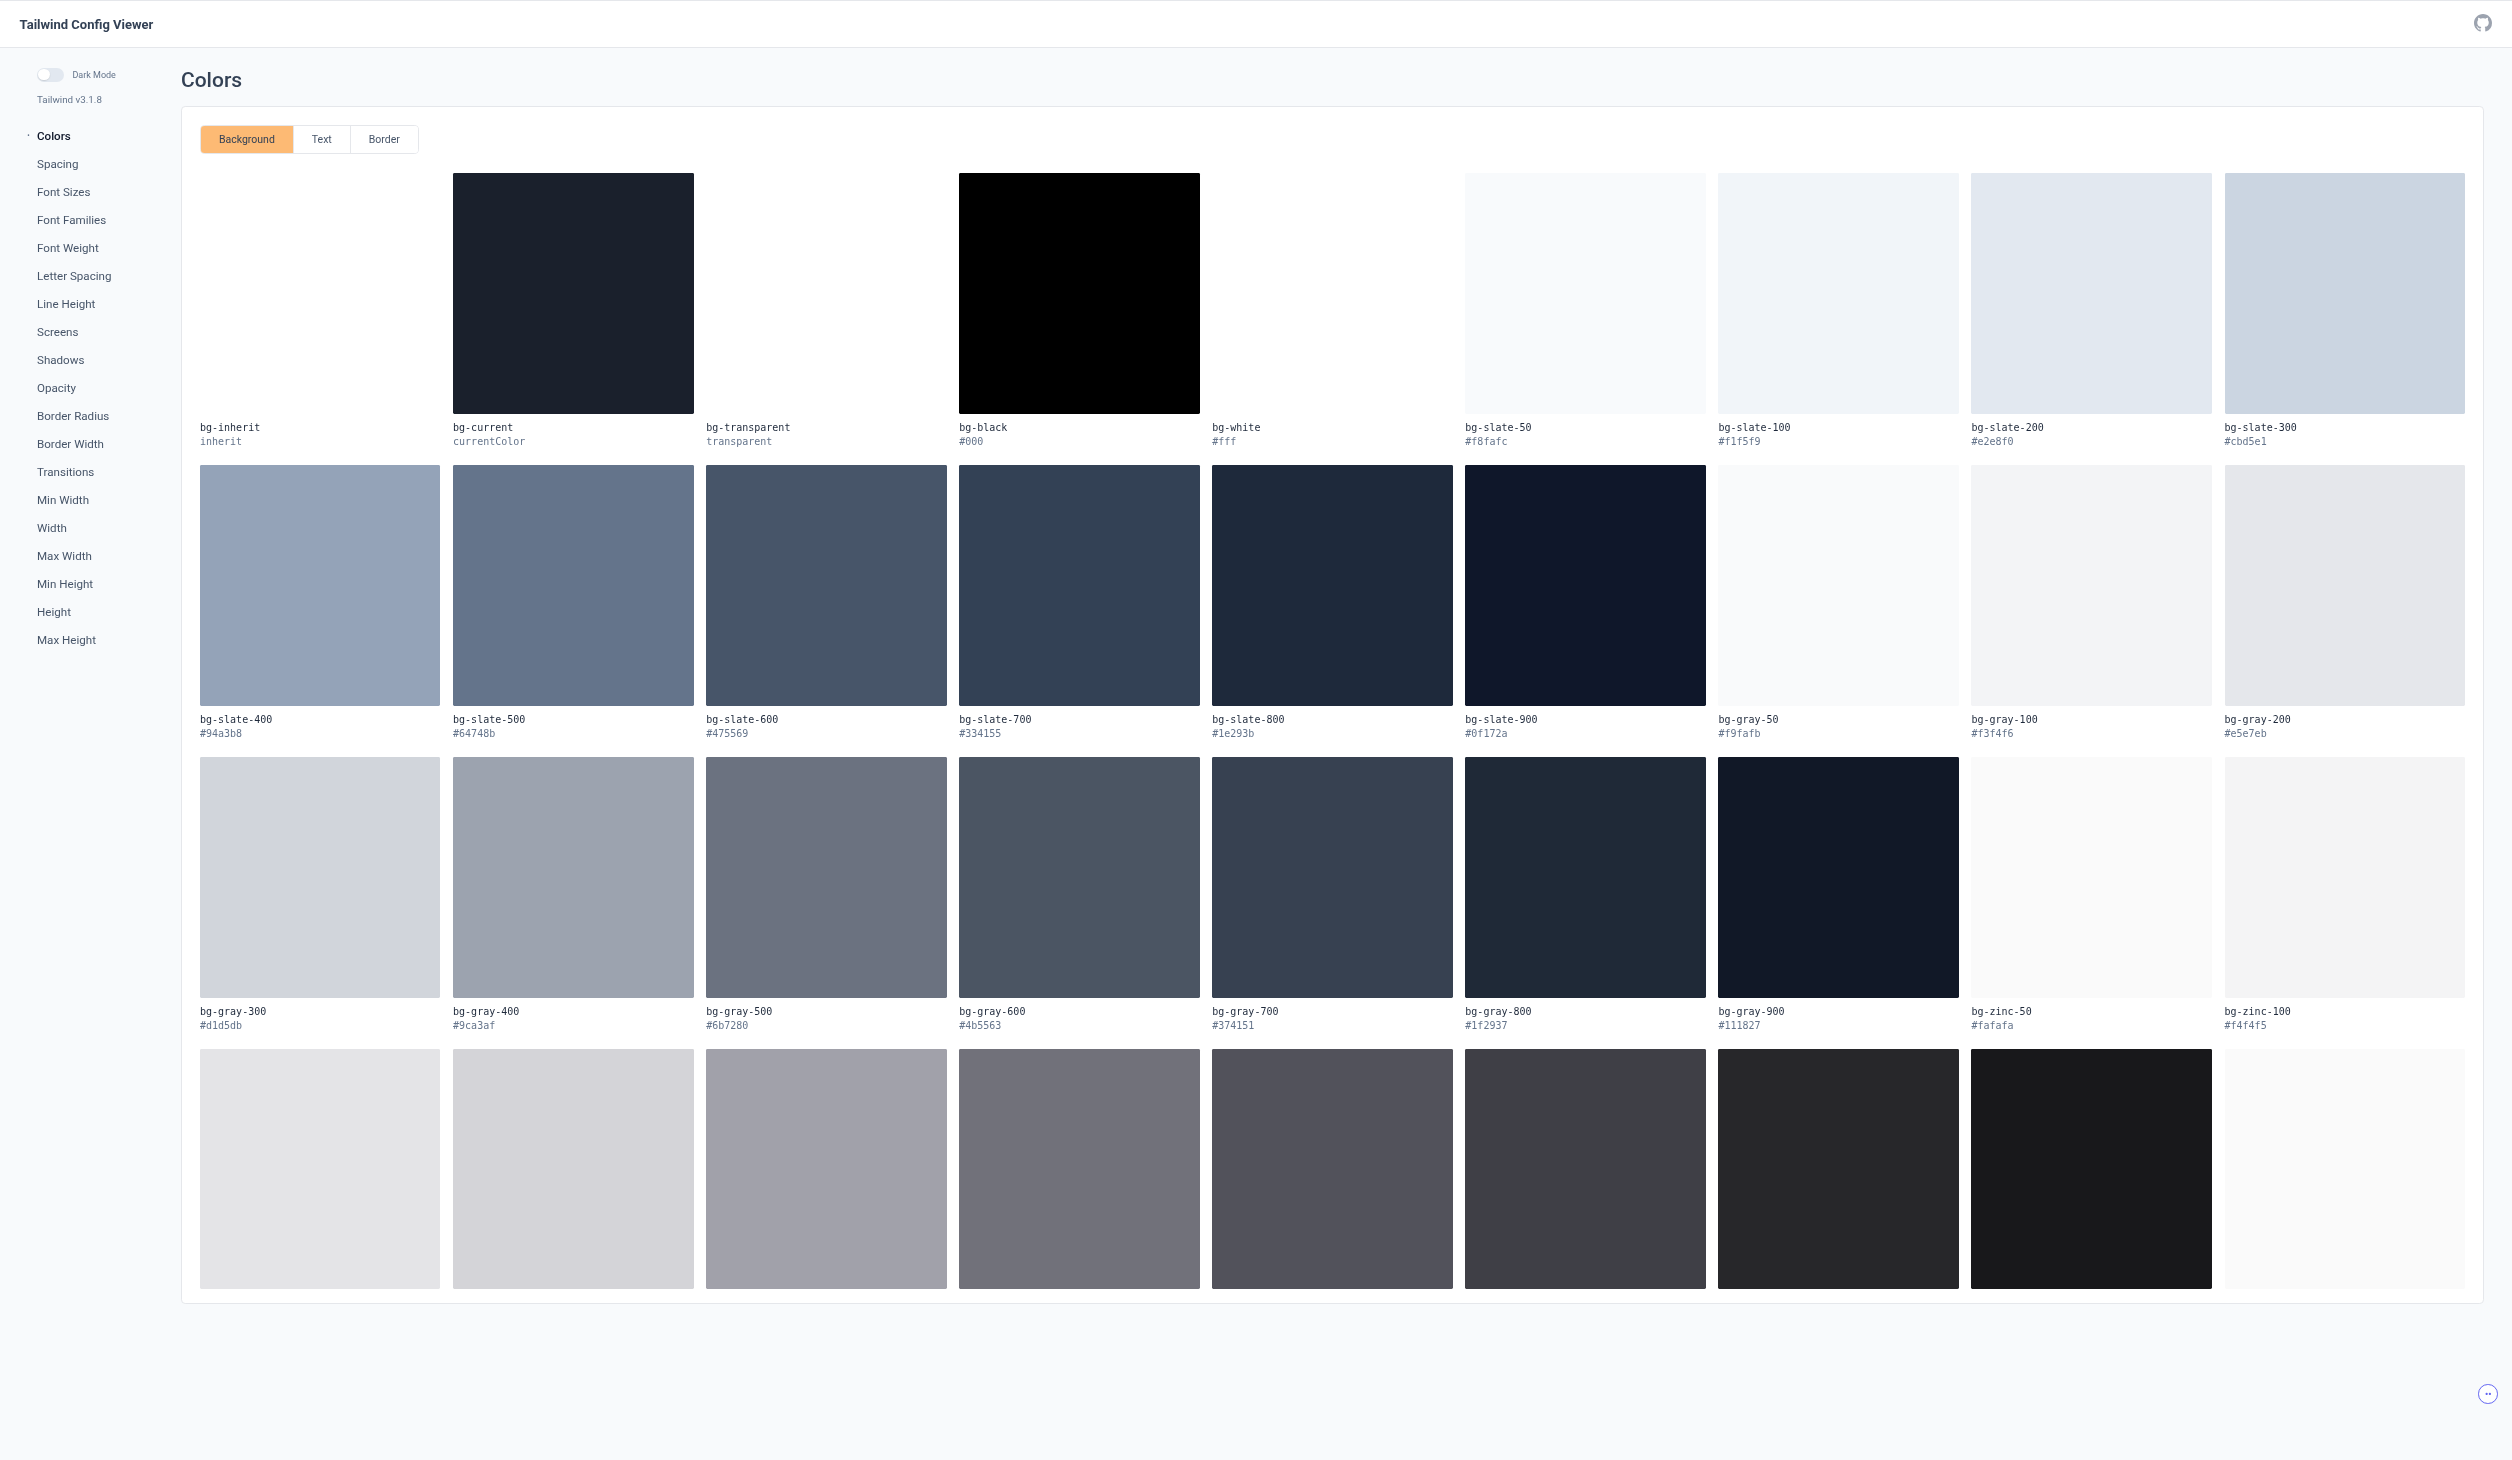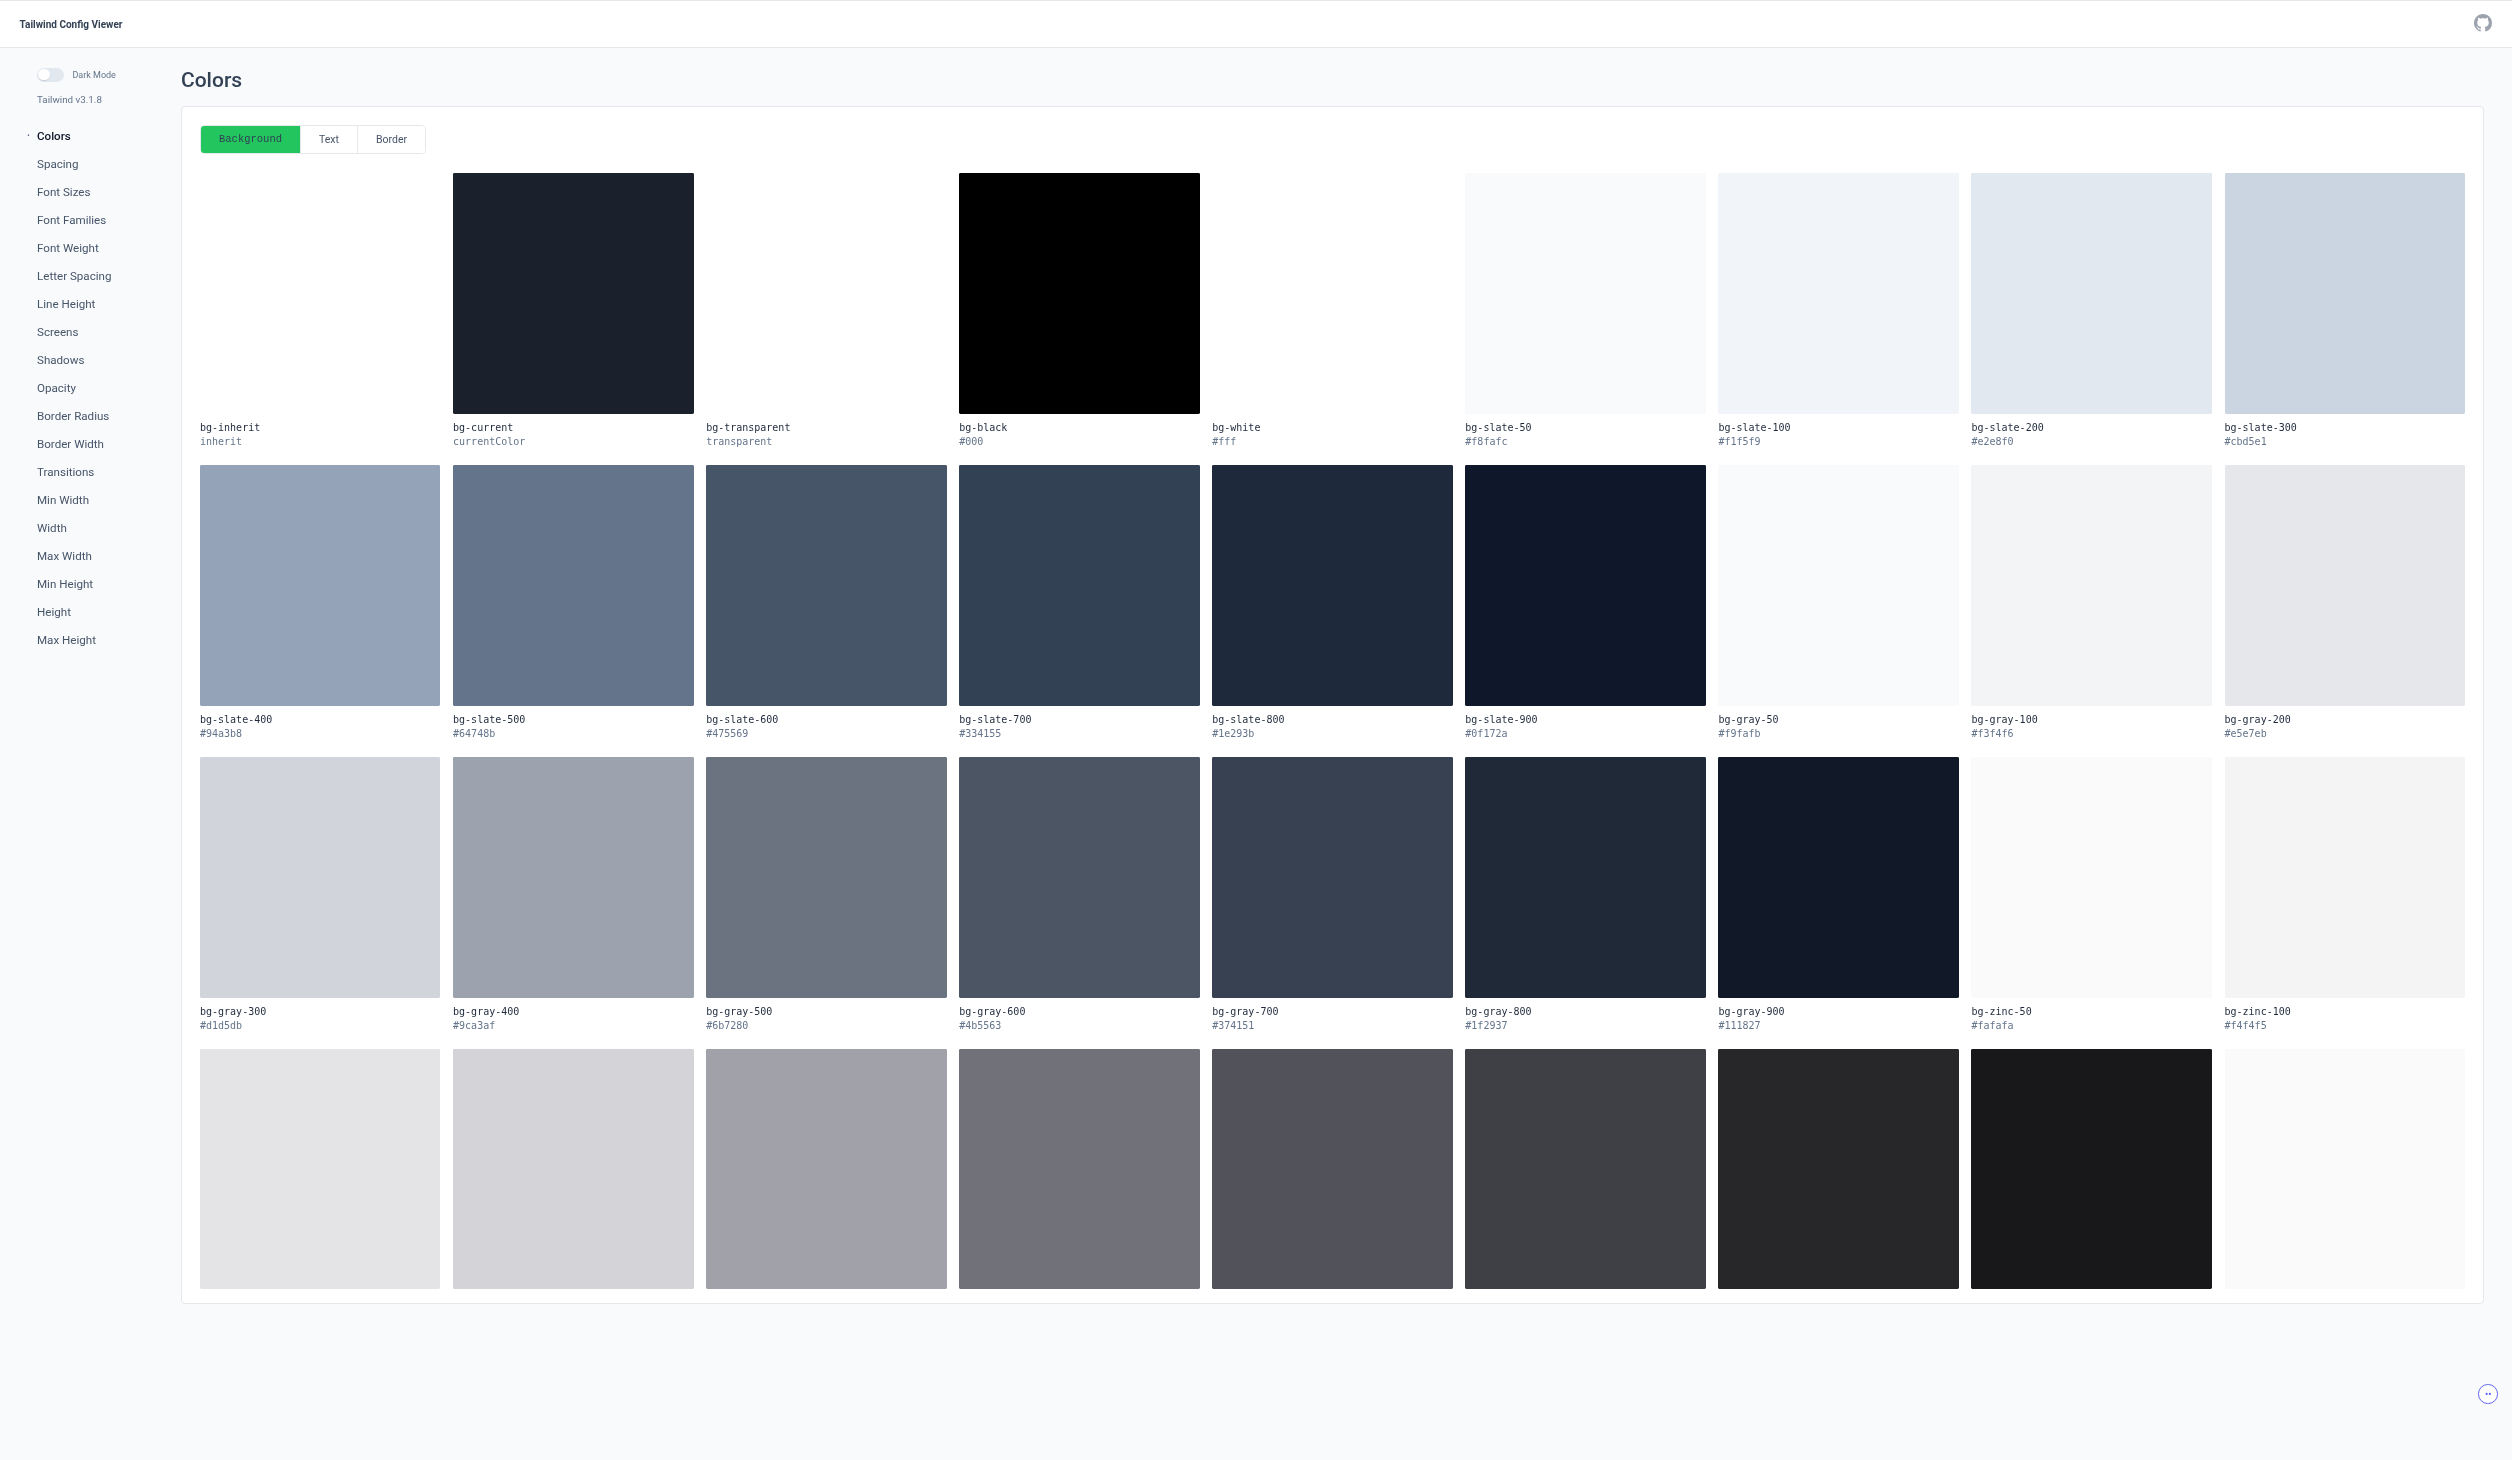--- a/index.html
+++ b/index.html
@@ -15,21 +15,21 @@
     .header {
       background: #ffffff;
       border-bottom: 0.7px solid #e5e7eb;
       border-top: 0.7px solid #e5e7eb;
       padding: 12.6px 19.6px;
       display: flex;
       align-items: center;
       justify-content: space-between;
     }
     .app-title {
-      font-size: 10px;
+      font-size: 13px;
       font-weight: 700;
       color: #334155;
     }
     .github-icon {
       color: #9ca3af;
       width: 18px;
       height: 18px;
     }
     .layout {
       display: flex;
@@ -126,23 +126,22 @@
       font-size: 10.5px;
       color: #475569;
       background: #fff;
       cursor: pointer;
       border-right: 0.7px solid #e5e7eb;
     }
     .tab:last-child {
       border-right: none;
     }
     .tab.active {
-      background: #22c55e;
+      background: #fdba74;
       color: #334155;
-      font-family: Liberation Mono, monospace;
     }
     .swatch-grid {
       display: grid;
       grid-template-columns: repeat(9, 1fr);
       gap: 12.6px 12.6px;
     }
     .swatch-cell {
       margin-bottom: 5.6px;
     }
     .swatch {

